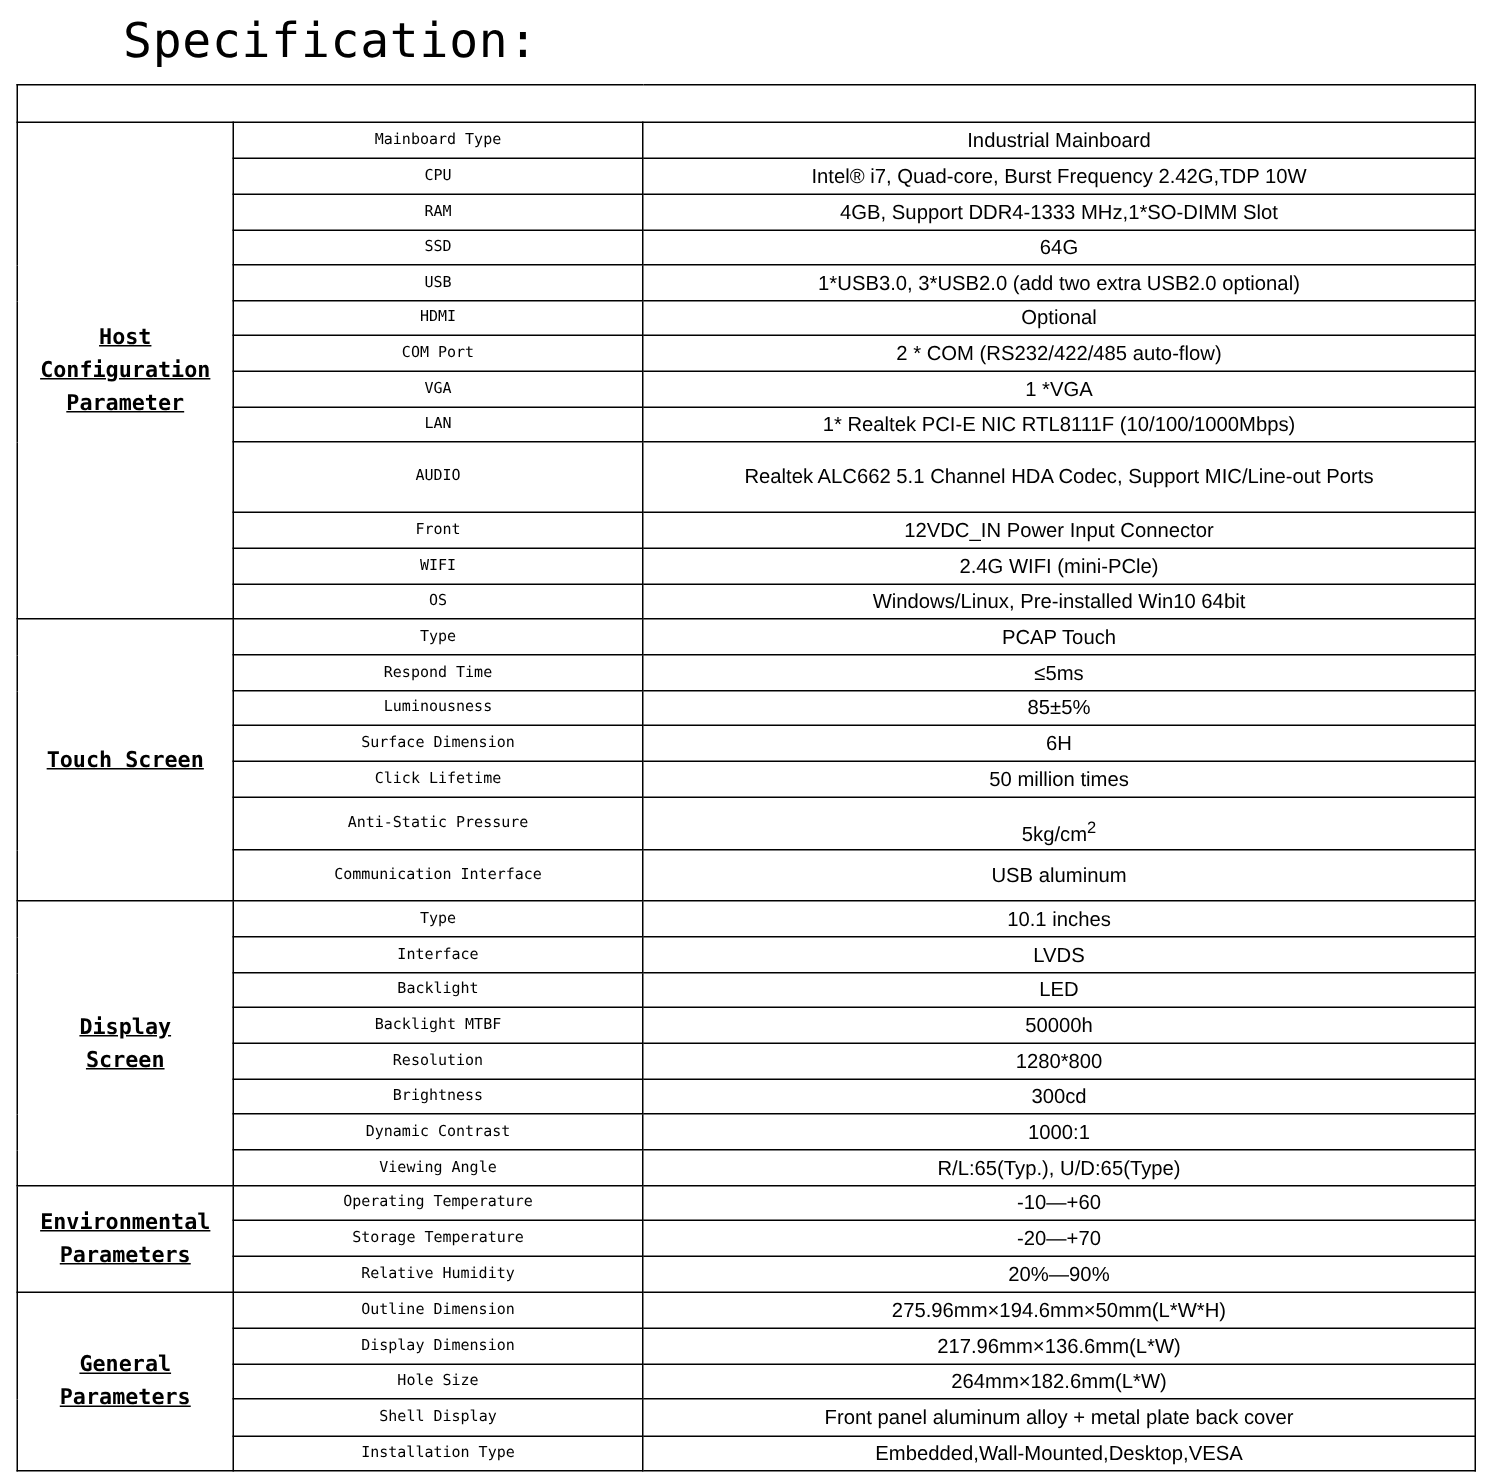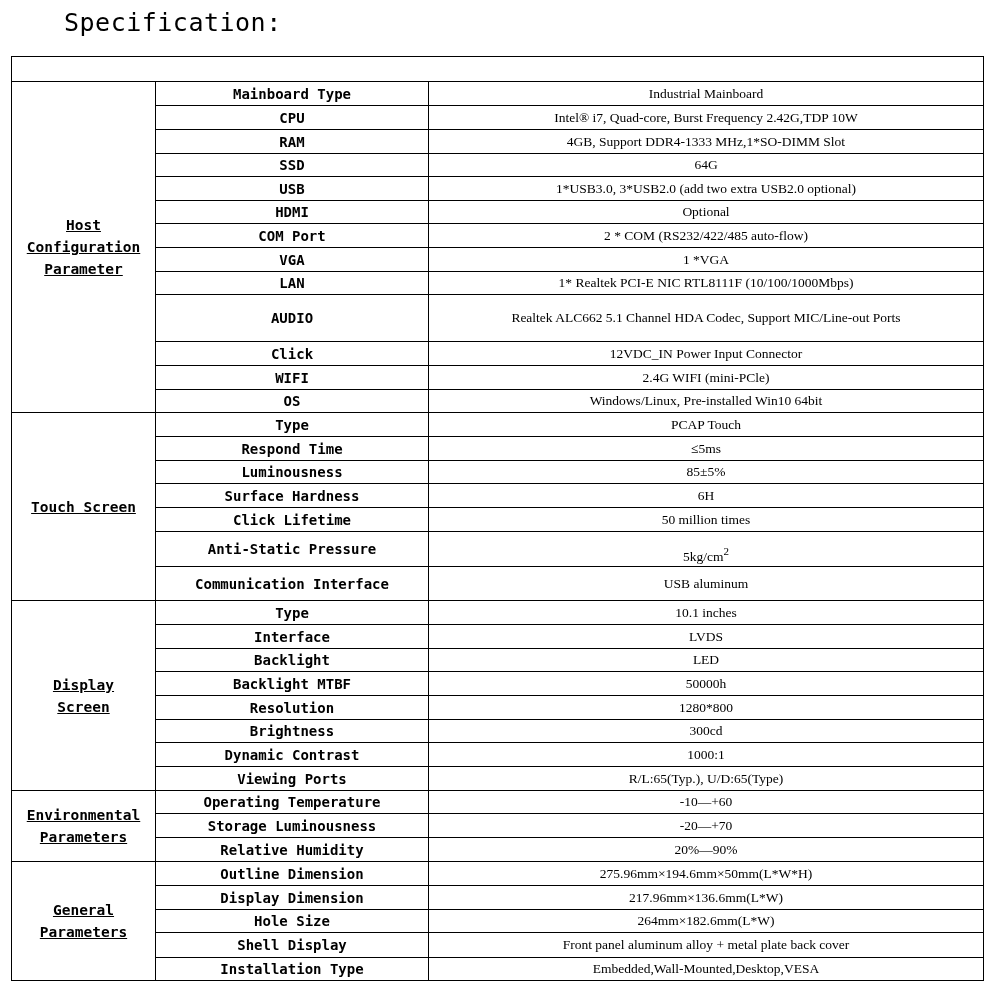--- a/index.html
+++ b/index.html
@@ -1,26 +1,26 @@
 <!DOCTYPE html>
 <html><head>
 <meta charset="utf-8">
 <style>
   html, body { margin: 0; padding: 0; background: #ffffff; }
   body { width: 998px; height: 982px; position: relative; overflow: hidden;
          font-family: "DejaVu Sans Mono", "Liberation Mono", monospace; color: #000; }
-  .title { position: absolute; left: 64px; top: 8px; font-size: 25px; font-weight: normal;
+  .title { position: absolute; left: 82px; top: 8px; font-size: 32px; font-weight: normal;
            letter-spacing: 0.5px; font-family: "DejaVu Sans Mono", monospace; }
   table.spec { position: absolute; left: 11px; top: 56px; width: 972px;
                border-collapse: collapse; table-layout: fixed; }
   table.spec td { border: 1px solid #000; padding: 0 4px; text-align: center;
                   vertical-align: middle; line-height: 22px; }
   td.group { font-weight: bold; font-size: 14.5px; line-height: 23px; text-decoration: underline; }
-  td.label { font-weight: bold; font-size: 14px; }
-  td.value { font-size: 13.5px; font-family: Liberation Serif, serif; margin-top: 24px; }
+  td.label { font-weight: normal; font-size: 10px; }
+  td.value { font-size: 13.5px; font-family: Liberation Sans, sans-serif; margin-top: 24px; }
   tr.header td { height: 24px; }
   sup { font-size: 11px; }
 </style>
 </head>
 <body>
 
 <div class="title">Specification:</div>
 
 <table class="spec">
   <colgroup>
@@ -68,21 +68,21 @@
     </tr>
     <tr style="height:23px">
       <td class="label">LAN</td>
       <td class="value">1* Realtek PCI-E NIC RTL8111F (10/100/1000Mbps)</td>
     </tr>
     <tr style="height:47px">
       <td class="label">AUDIO</td>
       <td class="value" style="padding:0 4px">Realtek ALC662 5.1 Channel HDA Codec, Support MIC/Line-out Ports</td>
     </tr>
     <tr style="height:24px">
-      <td class="label">Click</td>
+      <td class="label">Front</td>
       <td class="value">12VDC_IN Power Input Connector</td>
     </tr>
     <tr style="height:24px">
       <td class="label">WIFI</td>
       <td class="value">2.4G WIFI (mini-PCle)</td>
     </tr>
     <tr style="height:23px">
       <td class="label">OS</td>
       <td class="value">Windows/Linux, Pre-installed Win10 64bit</td>
     </tr>
@@ -94,21 +94,21 @@
     </tr>
     <tr style="height:24px">
       <td class="label">Respond Time</td>
       <td class="value">≤5ms</td>
     </tr>
     <tr style="height:23px">
       <td class="label">Luminousness</td>
       <td class="value">85±5%</td>
     </tr>
     <tr style="height:24px">
-      <td class="label">Surface Hardness</td>
+      <td class="label">Surface Dimension</td>
       <td class="value">6H</td>
     </tr>
     <tr style="height:24px">
       <td class="label">Click Lifetime</td>
       <td class="value">50 million times</td>
     </tr>
     <tr style="height:35px">
       <td class="label">Anti-Static Pressure</td>
       <td class="value" style="vertical-align:bottom;line-height:20px">
         <span>5kg/cm</span><sup>2</sup>
@@ -142,31 +142,31 @@
     </tr>
     <tr style="height:23px">
       <td class="label">Brightness</td>
       <td class="value">300cd</td>
     </tr>
     <tr style="height:24px">
       <td class="label">Dynamic Contrast</td>
       <td class="value">1000:1</td>
     </tr>
     <tr style="height:24px">
-      <td class="label">Viewing Ports</td>
+      <td class="label">Viewing Angle</td>
       <td class="value">R/L:65(Typ.), U/D:65(Type)</td>
     </tr>
 
     <tr style="height:23px">
       <td class="group" rowspan="3">Environmental Parameters</td>
       <td class="label">Operating Temperature</td>
       <td class="value">-10—+60</td>
     </tr>
     <tr style="height:24px">
-      <td class="label">Storage Luminousness</td>
+      <td class="label">Storage Temperature</td>
       <td class="value">-20—+70</td>
     </tr>
     <tr style="height:24px">
       <td class="label">Relative Humidity</td>
       <td class="value">20%—90%</td>
     </tr>
 
     <tr style="height:24px">
       <td class="group" rowspan="5" style="padding:0 20px">General Parameters</td>
       <td class="label">Outline Dimension</td>

